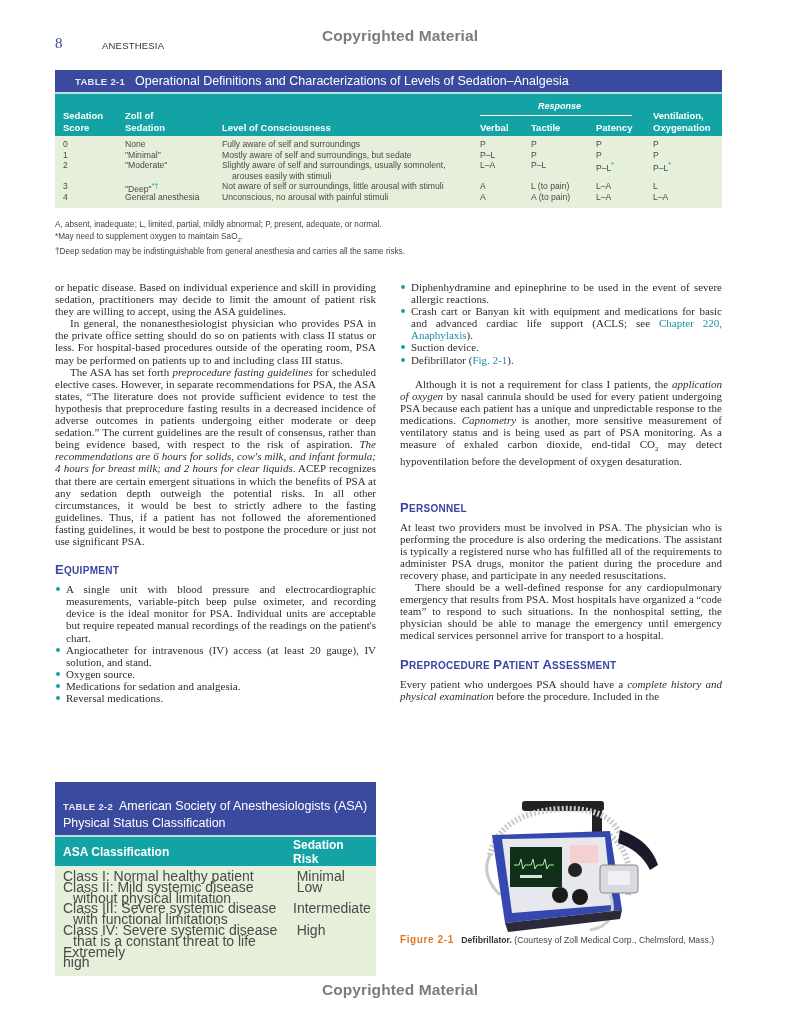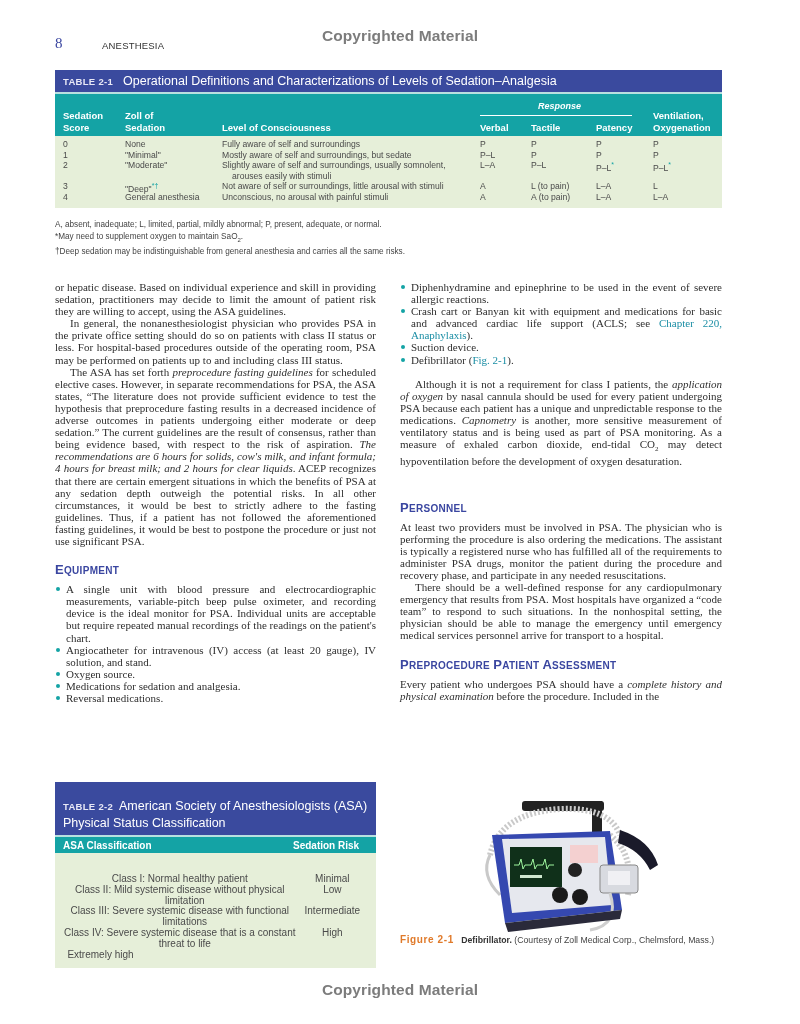--- a/index.html
+++ b/index.html
@@ -12,21 +12,21 @@
     font-family: "Liberation Sans", sans-serif; font-weight: bold; color: #7c7c7c;
     font-size: 15.5px; letter-spacing: 0.1px; width: 800px; text-align: center; left: 0;
   }
   .page-num { left: 55px; top: 35px; font-family: "Liberation Serif", serif; font-size: 15px; color: #3a46a0; }
   .running-head { left: 102px; top: 40px; font-family: "Liberation Sans", sans-serif; font-size: 9.5px; color: #333; letter-spacing: 0.2px; }
 
   
   .t1 { left: 55px; top: 70px; width: 667px; font-family: "Liberation Sans", sans-serif; }
   .t-title {
     background: #3a4a9e; color: #fff; height: 22px; display: flex; align-items: center;
-    padding-left: 8px; font-size: 12.5px; border-bottom: 2px solid #b8e0e0;
+    padding-left: 20px; font-size: 12.5px; border-bottom: 2px solid #b8e0e0;
   }
   .t-title .lbl { font-weight: bold; font-size: 9.5px; margin-right: 10px; color: #e8e8f6; letter-spacing: 0.3px; }
   .t1-head { background: #14a3a5; color: #fff; height: 42px; position: relative; font-weight: bold; font-size: 9.5px; }
   .t1-head .h { position: absolute; line-height: 12px; }
   .t1-head .resp { font-style: italic; font-size: 9px; }
   .t1-head .rule { position: absolute; height: 1px; background: #ffffff; }
   .t1-body { background: #e6efd9; position: relative; height: 72px; font-size: 8.6px; color: #4a4a4a; }
   .t1-body .row { position: absolute; left: 0; width: 100%; line-height: 10.5px; }
   .t1-body .c { position: absolute; white-space: nowrap; }
   .dag { color: #14a3a5; font-size: 7px; vertical-align: super; }
@@ -55,24 +55,24 @@
   sub.s { font-size: 7px; }
 
   
   .t2 { left: 55px; top: 782px; width: 321px; font-family: "Liberation Sans", sans-serif; }
   .t2 .t-title2 {
     background: #3a4a9e; color: #fff; padding: 16px 8px 4px 8px; font-size: 12.5px; line-height: 16px;
     border-bottom: 2px solid #b8e0e0;
   }
   .t2 .t-title2 .lbl { font-weight: bold; font-size: 9.5px; margin-right: 6px; color: #e8e8f6; letter-spacing: 0.3px; }
   .t2-head {
-    background: #14a3a5; color: #fff; font-weight: bold; font-size: 10px; height: 16px;
+    background: #14a3a5; color: #fff; font-weight: bold; font-size: 12px; height: 29px;
     display: flex; align-items: center; justify-content: space-between; padding: 0 8px;
   }
-  .t2-body { background: #e6efd9; padding: 21px 8px 8px 8px; font-size: 10px; color: #4a4a4a; line-height: 10.8px; text-align: center; }
+  .t2-body { background: #e6efd9; padding: 5px 8px 8px 8px; font-size: 14px; color: #4a4a4a; line-height: 10.8px; }
   .t2-row { display: flex; justify-content: space-between; }
   .t2-row .cls { width: 235px; padding-left: 10px; text-indent: -10px; }
   .t2-row .risk { width: 75px; }
 
   
   .fig { left: 460px; top: 795px; width: 205px; height: 145px; }
   .caption { left: 400px; top: 934px; width: 322px; font-family: "Liberation Sans", sans-serif; font-size: 8.7px; color: #444; line-height: 11.5px; text-align: justify; }
   .caption .fl { color: #e07a2a; font-weight: bold; font-size: 10px; letter-spacing: 0.6px; margin-right: 5px; }
   .caption .ft { font-weight: bold; color: #333; }
 </style>

